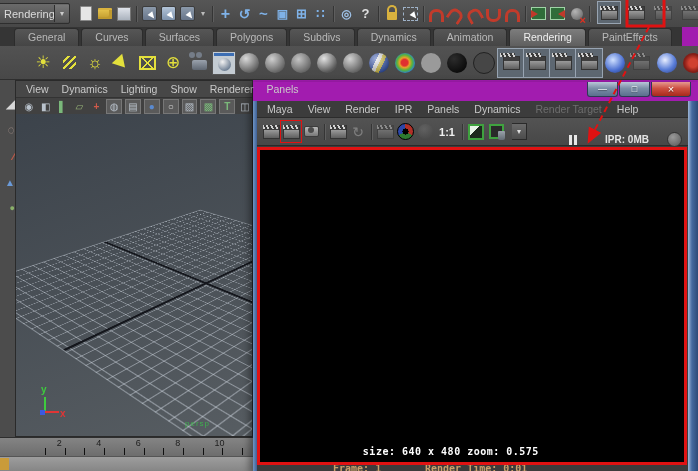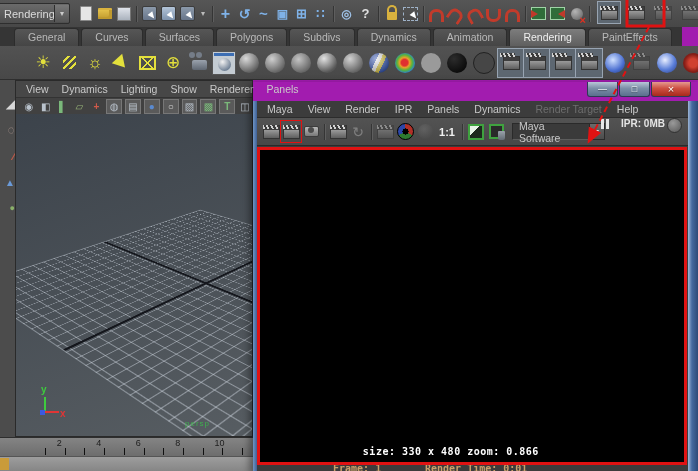--- a/index.html
+++ b/index.html
@@ -136,21 +136,21 @@
                  conic-gradient(#b03028 0 120deg,#2e7a30 120deg 240deg,#2c46a8 240deg);}
   .i-alpha::before{content:"";width:15px;height:15px;border-radius:50%;background:radial-gradient(circle at 40% 35%,#7d7d7d,#3c3c3c);}
   .i-fb32::before{content:"";width:12px;height:12px;border:2px solid #3fa23f;background:linear-gradient(135deg,#e8f4e8 0 40%,#1e2a1e 40%);}
   .i-rmimg::before{content:"";width:11px;height:11px;border:2px solid #3fa23f;background:#2a2a2a;}
   .i-rmimg::after{content:"";position:absolute;right:1px;bottom:2px;width:7px;height:9px;background:linear-gradient(#9aa2ab,#646c75);border-radius:1px 1px 2px 2px;}
   .renderer-dd{display:flex;align-items:center;margin-left:6px;}
   .renderer-box{width:78px;height:17px;background:#3a3a3a;border:1px solid #2a2a2a;border-bottom-color:#5c5c5c;
                 color:#c9c9c9;font-size:10.5px;display:flex;align-items:center;padding-left:6px;box-sizing:border-box;}
   .renderer-arrow{width:15px;height:17px;background:linear-gradient(#6a6a6a,#4c4c4c);border:1px solid #2a2a2a;border-left:none;
                   display:flex;align-items:center;justify-content:center;color:#ddd;font-size:8px;box-sizing:border-box;}
-  .rvright{position:absolute;right:6px;top:0;height:27px;display:flex;align-items:flex-start;gap:2px;}
+  .rvright{position:absolute;right:6px;top:8px;height:27px;display:flex;align-items:center;gap:18px;}
   .i-pause{width:12px;height:12px;position:relative;}
   .i-pause::before,.i-pause::after{content:"";position:absolute;top:1px;width:3px;height:10px;background:#e8e8e8;}
   .i-pause::before{left:2px;} .i-pause::after{left:7px;}
   .iprmem{font-size:10px;color:#e4e4e4;font-weight:bold;white-space:nowrap;}
   .statcircle{width:13px;height:13px;border-radius:50%;background:radial-gradient(circle at 38% 32%,#9a9a9a,#565656);border:1px solid #333;}
   .rvcanvas{flex:1;position:relative;background:#3c3c3c;overflow:hidden;}
   .rvimg{position:absolute;left:0px;right:1px;top:1px;bottom:6px;border:3px solid #e01212;background:#000;}
   .sizeline{position:absolute;bottom:5px;left:50%;transform:translateX(-62%);color:#fff;
             font-family:"DejaVu Sans Mono",monospace;font-size:10px;font-weight:bold;white-space:nowrap;letter-spacing:.5px;}
   .caption{position:absolute;left:0;right:0;bottom:0;height:6px;overflow:hidden;}
@@ -346,32 +346,31 @@
             <span class="vsep"></span>
             <span class="ic i-clap dimclap"></span>
             <span class="ic i-rgb"></span>
             <span class="ic i-alpha grayed"></span>
             <span class="rvtext">1:1</span>
             <span class="vsep"></span>
             <span class="ic i-fb32"></span>
             <span class="ic i-rmimg"></span>
           </span>
         <span class="renderer-dd">
-          <span class="renderer-box">Maya Software</span>
           <span class="renderer-arrow">▾</span>
         </span>
         <span class="rvright">
           <span class="ic i-pause"></span>
           <span class="iprmem">IPR: 0MB</span>
           <span class="statcircle"></span>
         </span>
       </div>
       <div class="rvcanvas">
         <div class="rvimg">
-          <span class="sizeline">size: 330 x 480 zoom: 0.866</span>
+          <span class="sizeline">size: 640 x 480 zoom: 0.575</span>
         </div>
         <div class="caption">
           <span class="capfrm">Frame: 1</span>
           <span class="captime">Render Time: 0:01</span>
         </div>
       </div>
     </div>
   </div>
 
   <svg class="overlay" viewBox="0 0 698 471">

